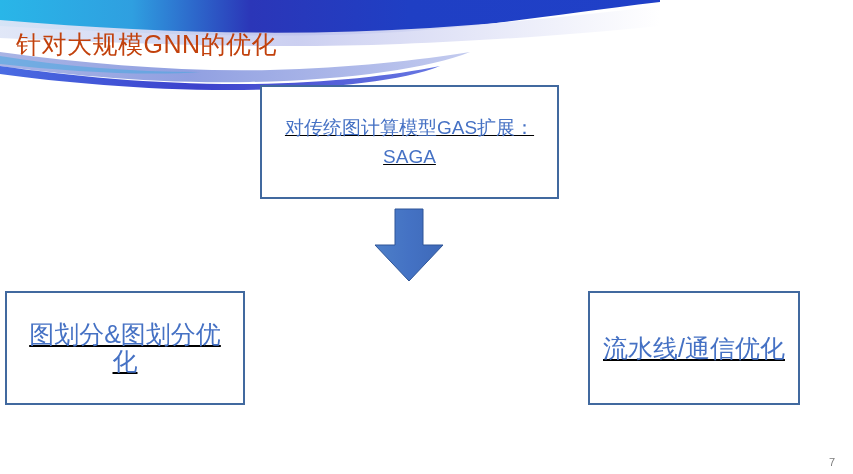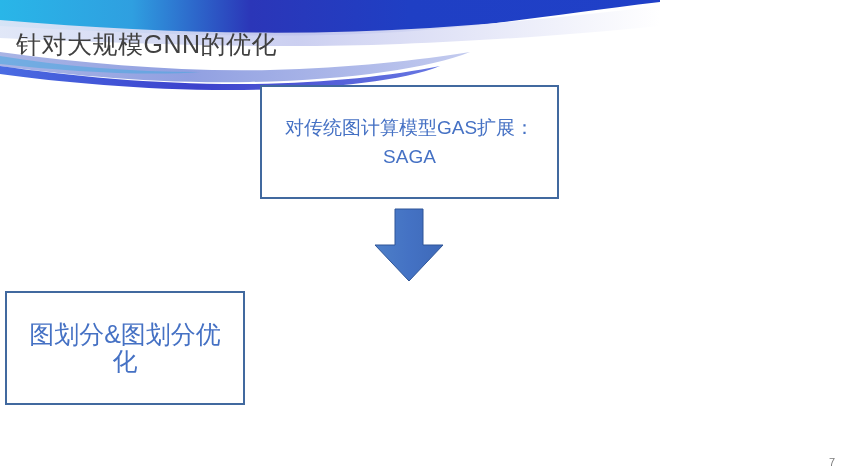--- a/index.html
+++ b/index.html
@@ -28,21 +28,21 @@
     pointer-events: none;
   }
 
   
   .slide-title {
     position: absolute;
     left: 16px;
     top: 27px;
     font-size: 25px;
     line-height: 34px;
-    color: #404040;
+    color: #c2410c;
     letter-spacing: 0.5px;
     white-space: nowrap;
     text-align: center;
   }
 
   
   .logo-datafun {
     position: absolute;
     left: 636px;
     top: 13px;
@@ -60,20 +60,21 @@
   
   .flow-box {
     position: absolute;
     box-sizing: border-box;
     background: #ffffff;
     border: 2px solid #41699f;
     display: flex;
     align-items: center;
     justify-content: center;
     text-align: center;
+    text-decoration: underline;
   }
   .flow-box .box-text {
     font-size: 25px;
     line-height: 27px;
     color: #4571c4;
     padding: 0 10px;
   }
 
   #box-top    { left: 260px; top: 85px;  width: 299px; height: 114px; }
   #box-top .box-text { font-size: 19px; line-height: 29px; }
@@ -166,16 +167,19 @@
       </linearGradient>
     </defs>
     <path d="M24,2 H52 V38 H72 L38,74 L4,38 H24 Z" fill="url(#arrowGrad)" stroke="#2f5597" stroke-width="1"></path>
   </svg>
 
   <div class="flow-box" id="box-left">
     <div class="box-text">图划分&amp;图划分优化</div>
   </div>
 
 
+  <div class="flow-box" id="box-right">
+    <div class="box-text">流水线/通信优化</div>
+  </div>
 
   <div class="page-number">7</div>
 
 </div>
 
 </body></html>

